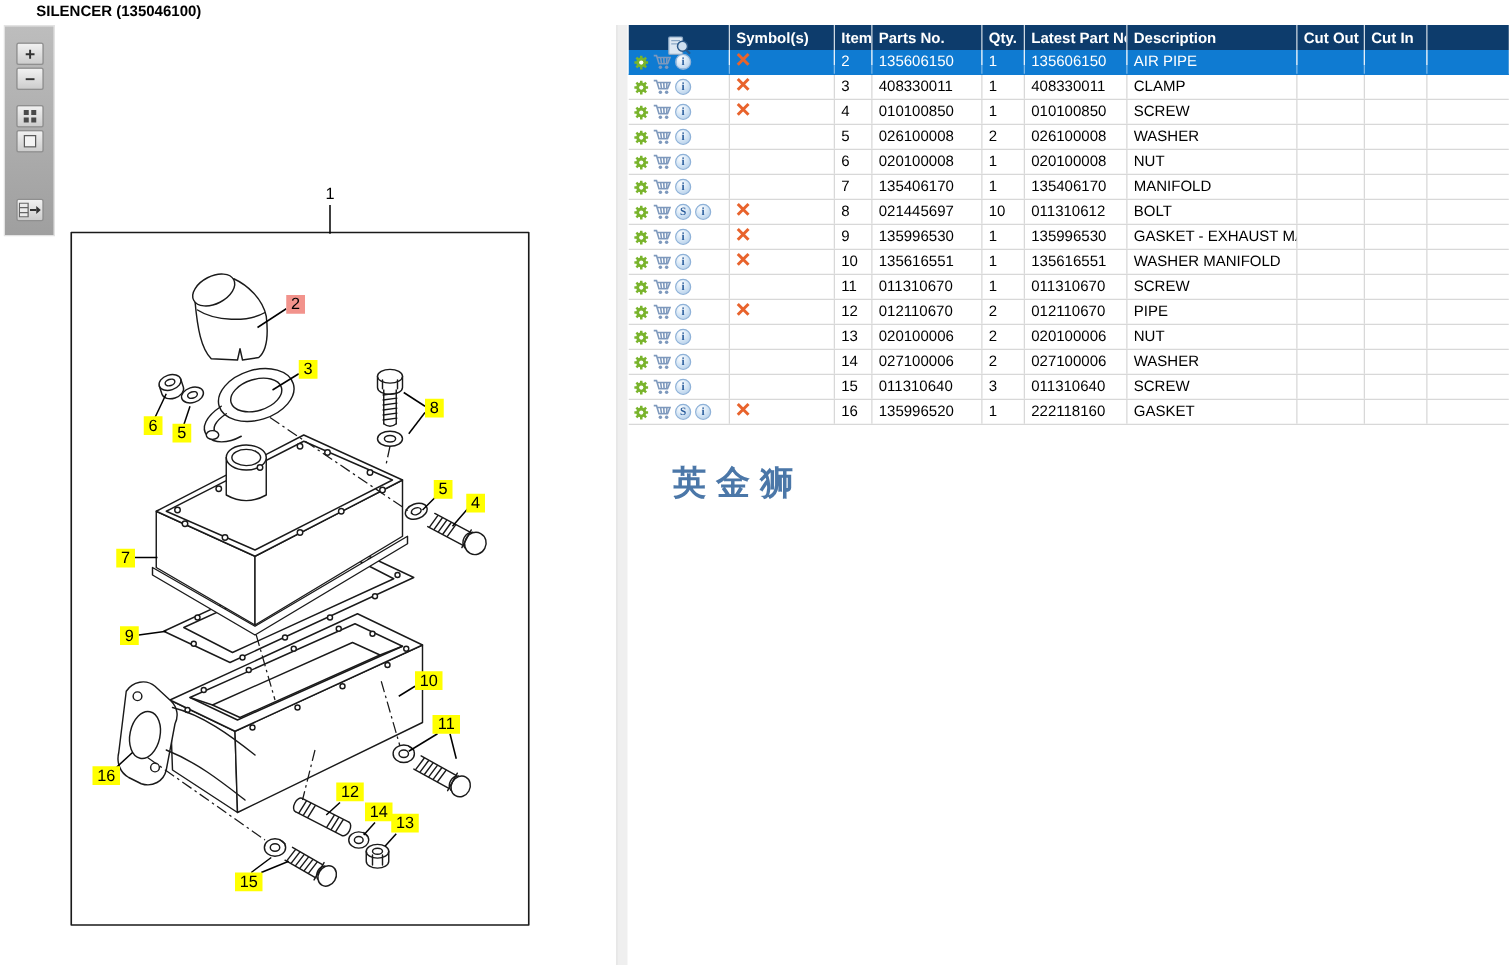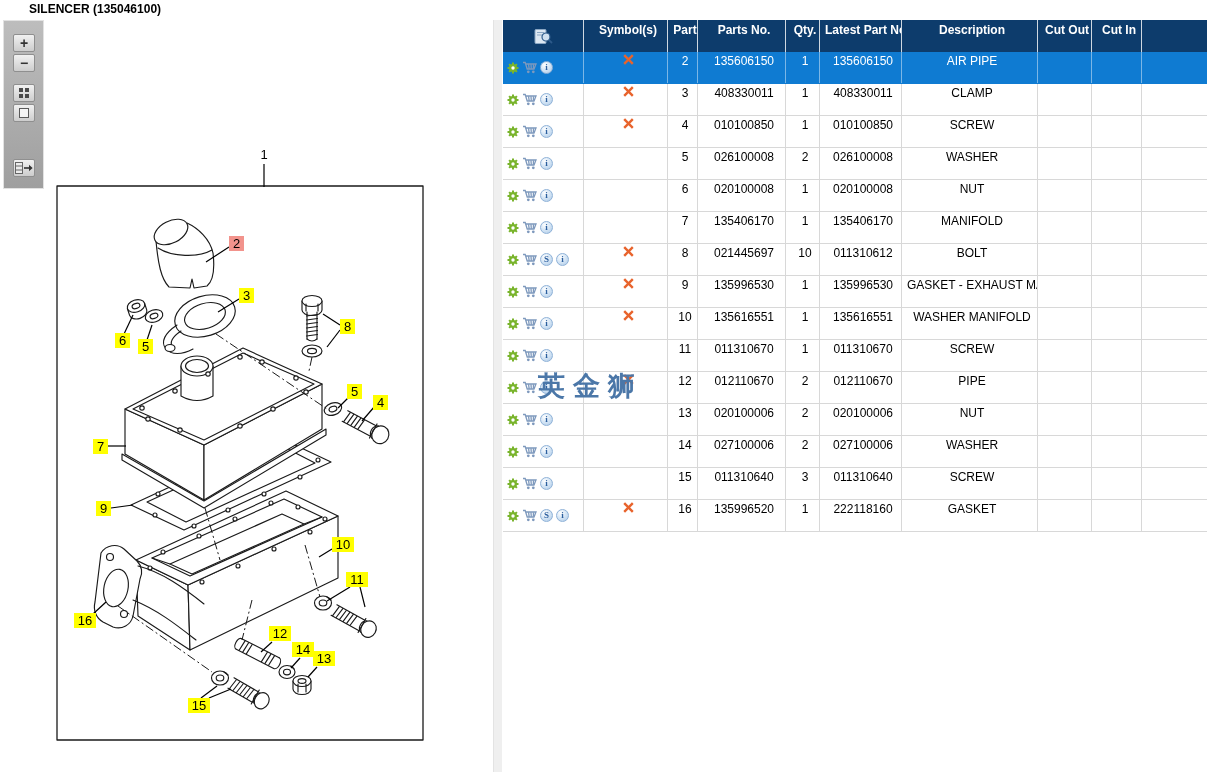--- a/index.html
+++ b/index.html
@@ -24,21 +24,21 @@
   
   #diagram{position:absolute;left:0;top:0;}
   #diagram .art{stroke:#1a1a1a;stroke-width:1.15;fill:none;stroke-linejoin:round;stroke-linecap:round;}
   #diagram .leader{stroke:#000;stroke-width:1.2;}
   #diagram .dash{stroke:#1a1a1a;stroke-width:1;stroke-dasharray:9 3 2 3;fill:none;}
   #diagram .lbl-rect{fill:var(--label-yellow);}
   #diagram .lbl-rect.hl{fill:var(--label-highlight);}
   #diagram text{font-family:"Liberation Sans",sans-serif;font-size:13px;fill:#000;text-anchor:middle;}
   
   .tablewrap{position:absolute;left:503px;top:20px;width:704px;}
-  .thead,.tr{display:grid;grid-template-columns:81px 84px 30px 88px 34px 82px 136px 54px 50px 65px;height:32px;box-sizing:border-box;text-align:center;}
+  .thead,.tr{display:grid;grid-template-columns:81px 84px 30px 88px 34px 82px 136px 54px 50px 65px;height:20px;box-sizing:border-box;}
   .thead{background:var(--header-bg);color:#fff;}
   .th{font-size:12px;font-weight:bold;line-height:20px;padding-left:5px;border-right:1px solid rgba(255,255,255,.8);
       overflow:hidden;white-space:nowrap;box-sizing:border-box;}
   .th:last-child{border-right:none;margin-top:32px;}
   .th.c-act{display:flex;align-items:center;justify-content:center;padding:0;}
   .tr{background:#fff;border-bottom:1px solid var(--grid-line);}
   .td{font-size:12px;line-height:18px;padding-left:5px;border-right:1px solid var(--grid-line);
       white-space:nowrap;overflow:hidden;color:#000;box-sizing:border-box;display:block;}
   .td:last-child{border-right:none;}
   .tr.sel{background:var(--selected-row);border-bottom-color:var(--selected-row);}
@@ -400,21 +400,21 @@
     <div class="th c-act">
       <svg width="19" height="15" viewBox="0 0 19 15">
         <rect x="1" y="0.5" width="11" height="14" rx="1" fill="#dce7f2" stroke="#8aa7c4"></rect>
         <line x1="3" y1="3.5" x2="10" y2="3.5" stroke="#8aa7c4"></line>
         <line x1="3" y1="6" x2="10" y2="6" stroke="#8aa7c4"></line>
         <circle cx="12" cy="8" r="4" fill="#cfe0f0" stroke="#2d5a8a" stroke-width="1.2"></circle>
         <line x1="14.8" y1="10.8" x2="18" y2="14" stroke="#2d5a8a" stroke-width="1.8"></line>
       </svg>
     </div>
     <div class="th">Symbol(s)</div>
-    <div class="th">Part</div>
+    <div class="th">Item</div>
     <div class="th">Parts No.</div>
     <div class="th">Qty.</div>
     <div class="th">Latest Part No.</div>
     <div class="th">Description</div>
     <div class="th">Cut Out</div>
     <div class="th">Cut In</div>
     <div class="th">Comment</div>
   </div>
   <div>
       <div class="tr sel">

